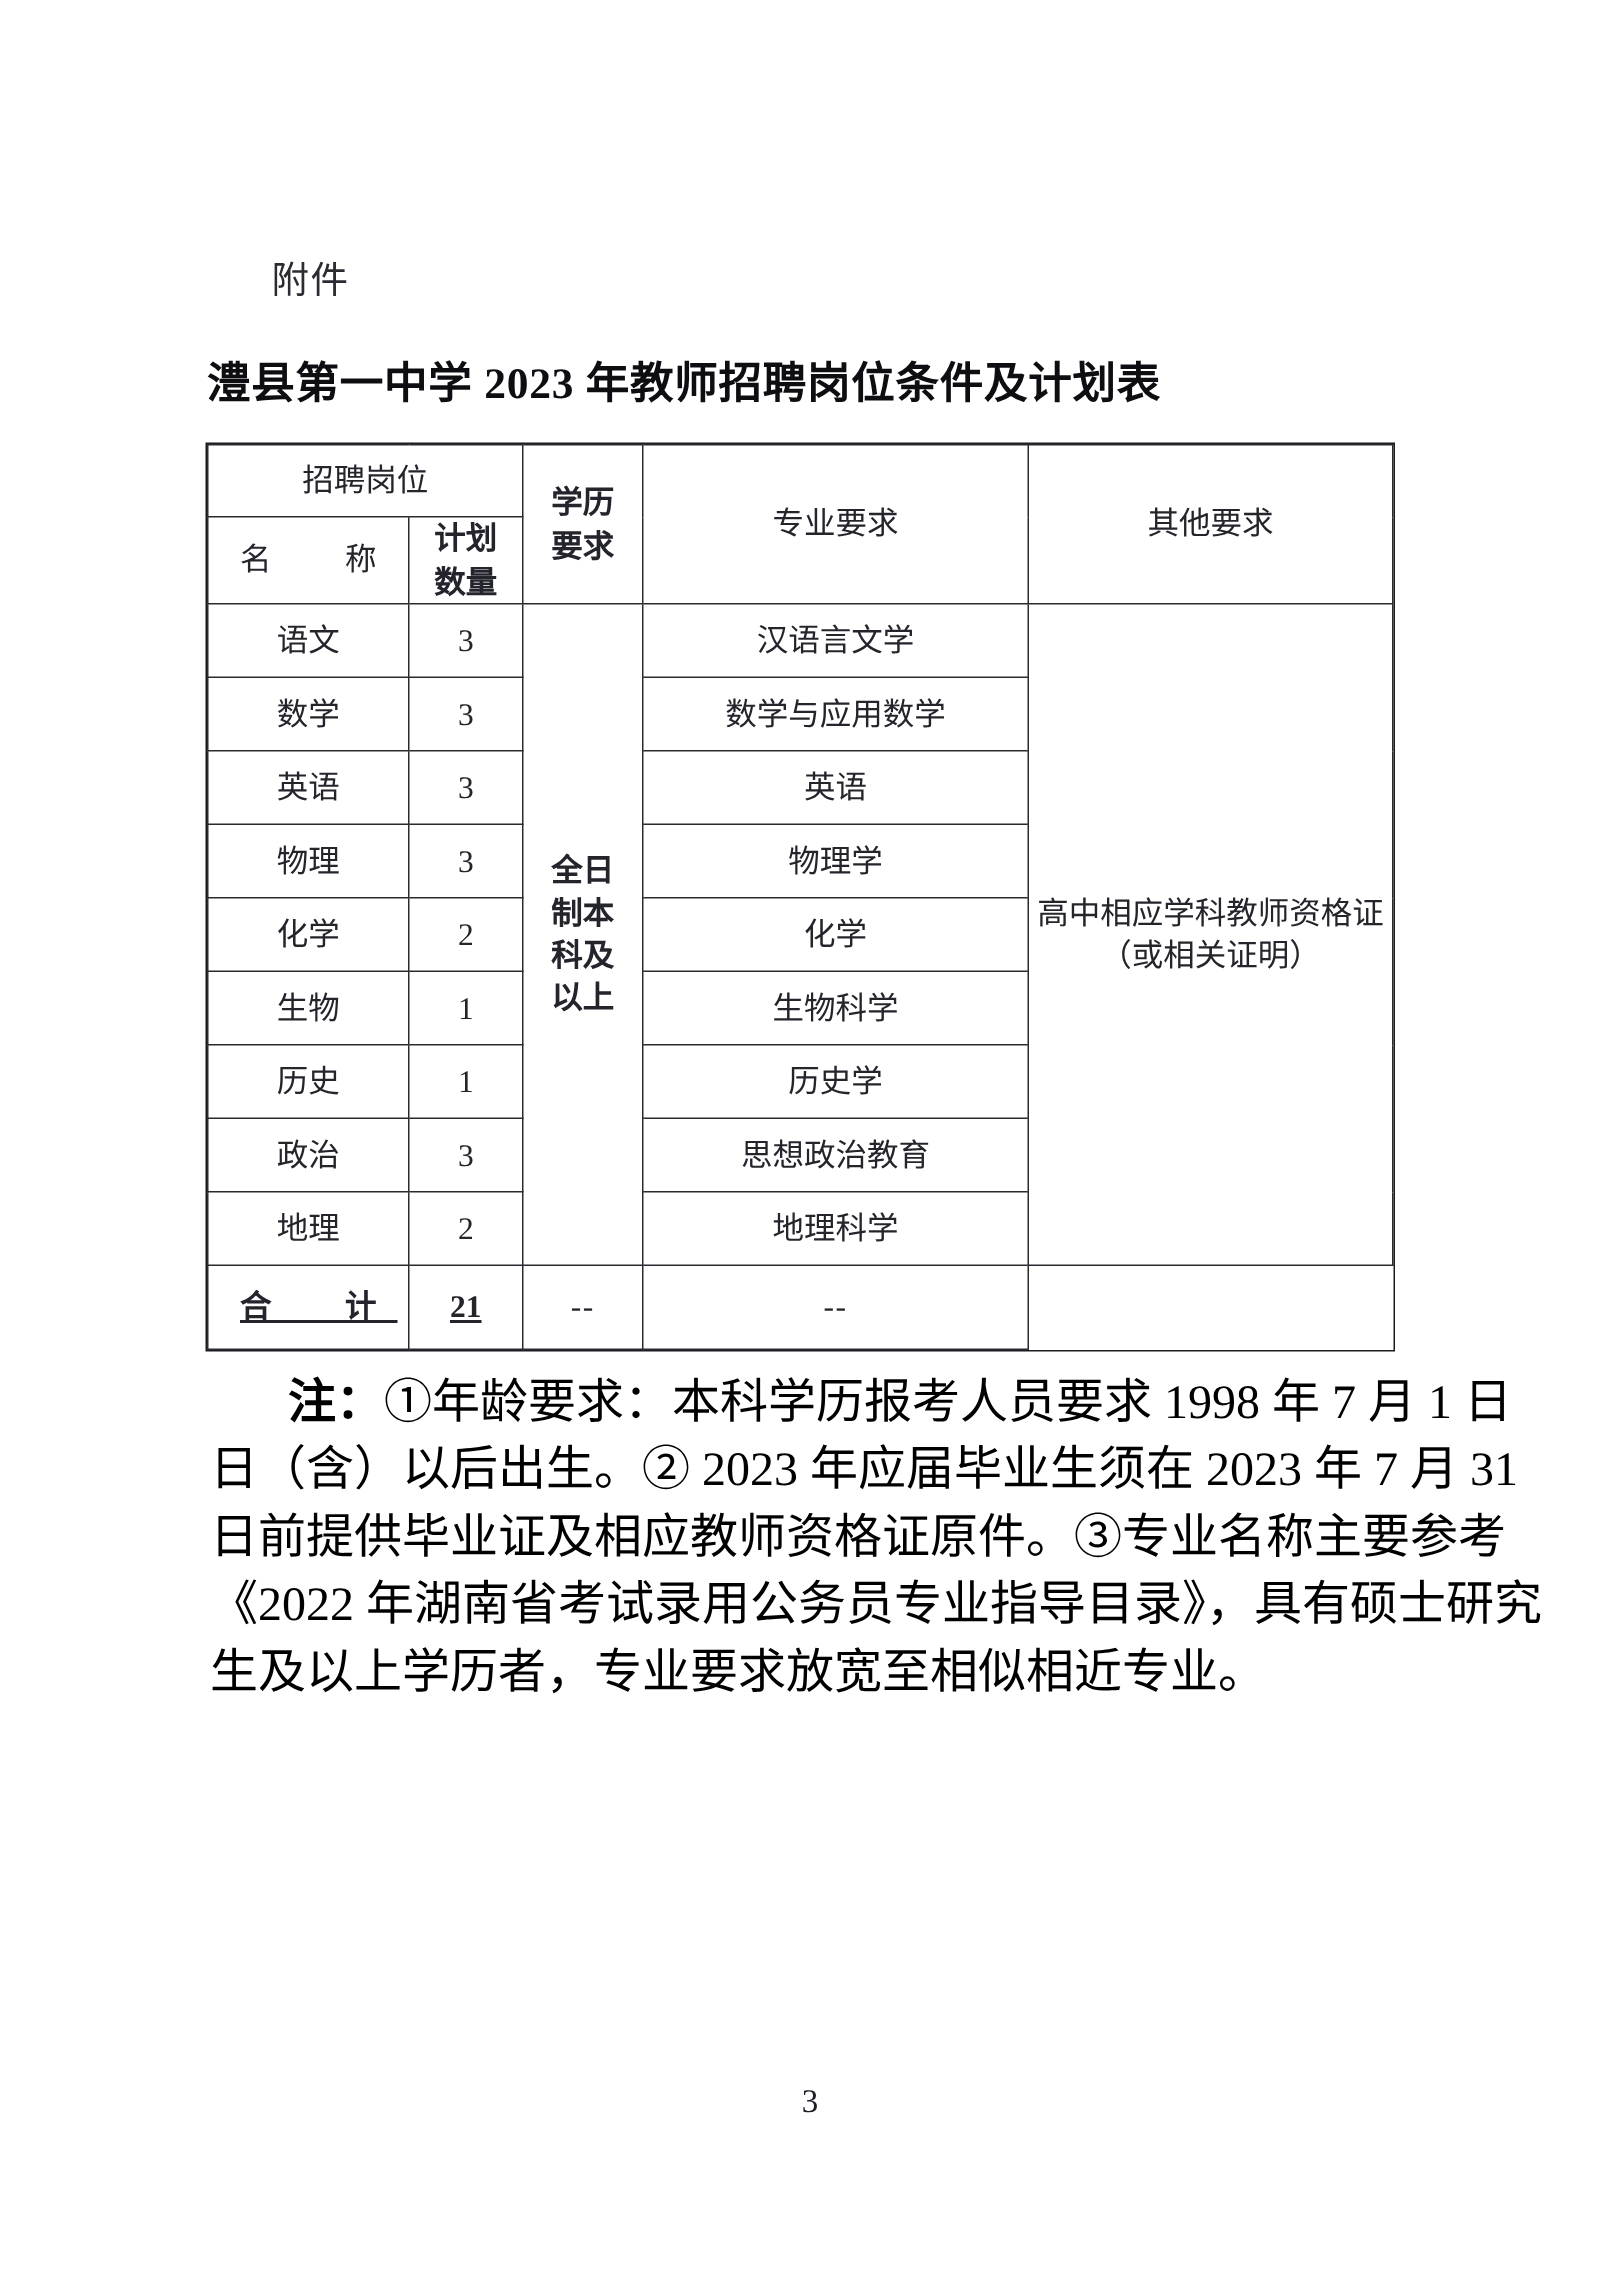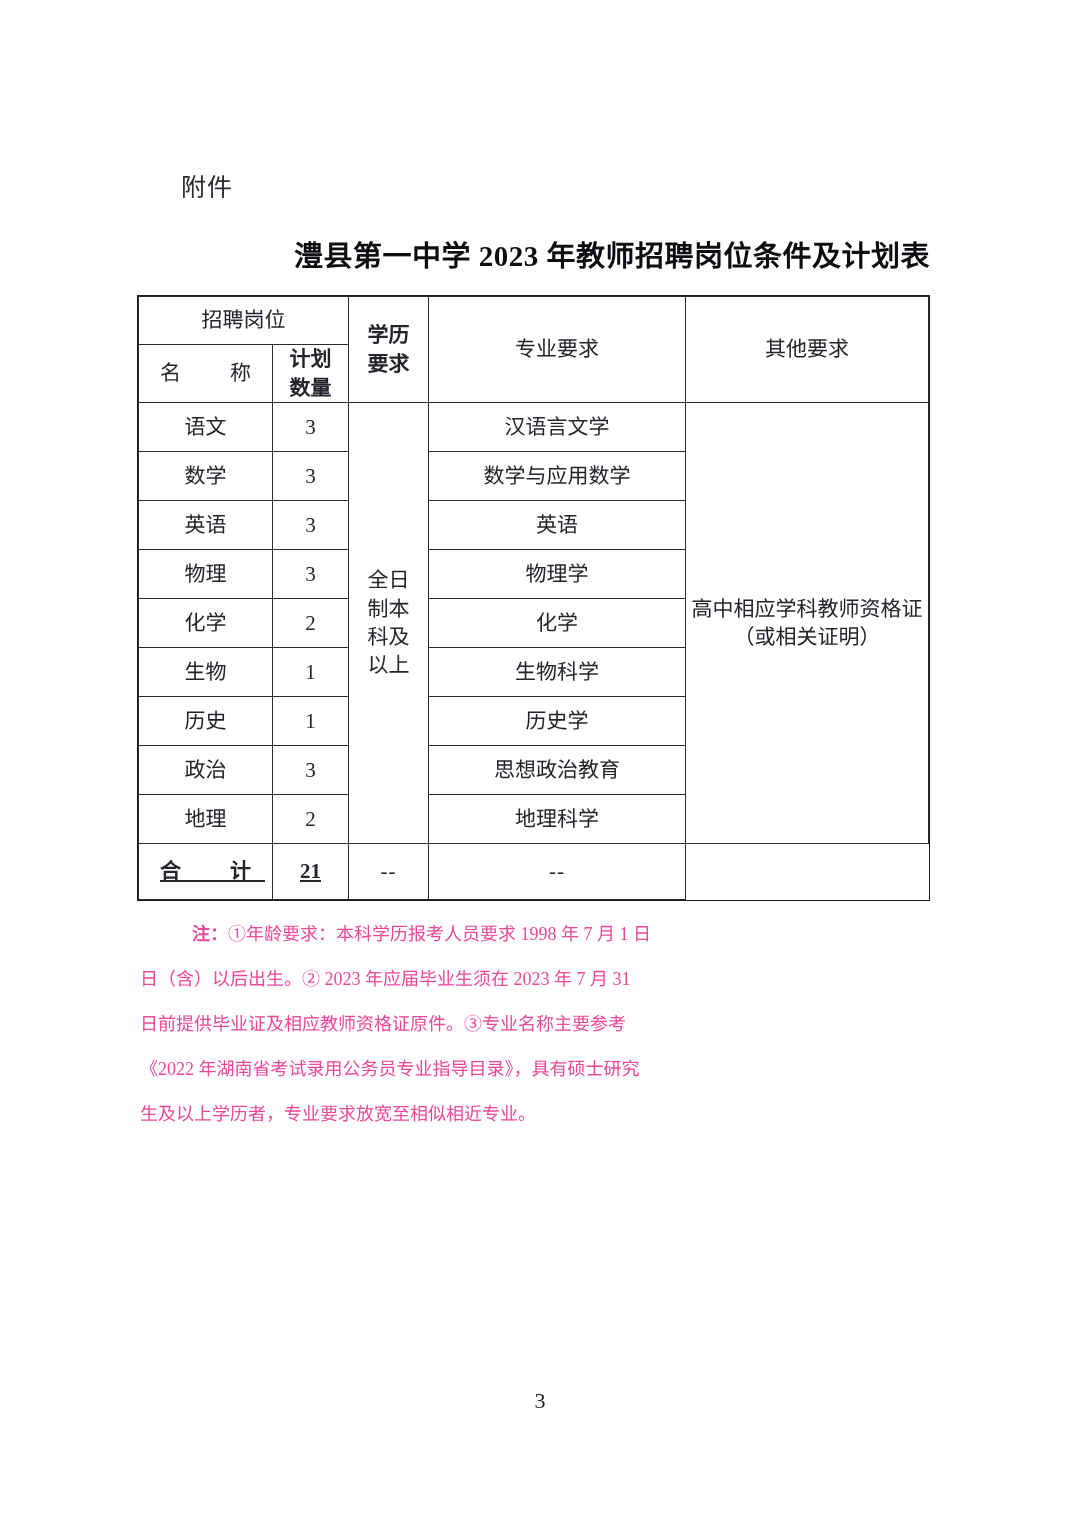--- a/index.html
+++ b/index.html
@@ -35,21 +35,21 @@
     white-space: nowrap;
     margin-left: 41px;
   }
 
   
   .doc-title {
     position: absolute;
     left: 138px;
     top: 237px;
     width: 792px;
-    text-align: right;
+    text-align: left;
     font-size: 29px;
     font-weight: bold;
     line-height: 38px;
     color: #0d0d12;
     letter-spacing: 0.5px;
     white-space: nowrap;
   }
 
   
   .table-wrap {
@@ -99,20 +99,21 @@
   .edu-cell {
     font-size: 21px;
     line-height: 1.8;
     color: #24242c;
   }
   .edu-cell .edu-inner {
     display: inline-block;
     width: 2.15em;
     text-align: center;
     word-break: break-all;
+    font-weight: bold;
   }
 
   .major-cell { font-size: 21px; }
   .other-cell {
     font-size: 20.5px;
     line-height: 1.5;
     padding: 0 12px;
   }
 
   .bold-cell {
@@ -122,23 +123,23 @@
   }
   .total-name { letter-spacing: 14px; text-indent: 14px; }
   .dash { font-size: 20px; color: #3a3a42; letter-spacing: 1px; }
 
   
   .notes {
     position: absolute;
     left: 140px;
     top: 912px;
     width: 800px;
-    font-size: 18px;
+    font-size: 32px;
     line-height: 45px;
-    color: #ec4899;
+    color: #000000;
     text-align: justify;
     text-align-last: left;
   }
   .notes p { margin: 0; }
   .notes .lead { font-weight: bold; }
   .notes .nline {
     display: block;
     white-space: nowrap;
   }
   .notes .indent { padding-left: 52px; }

